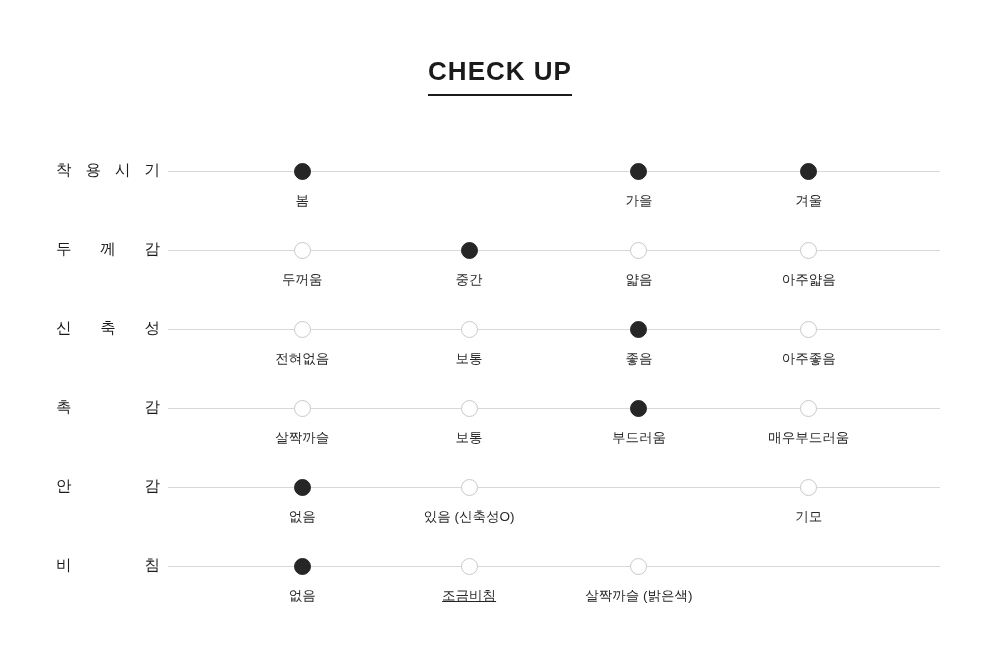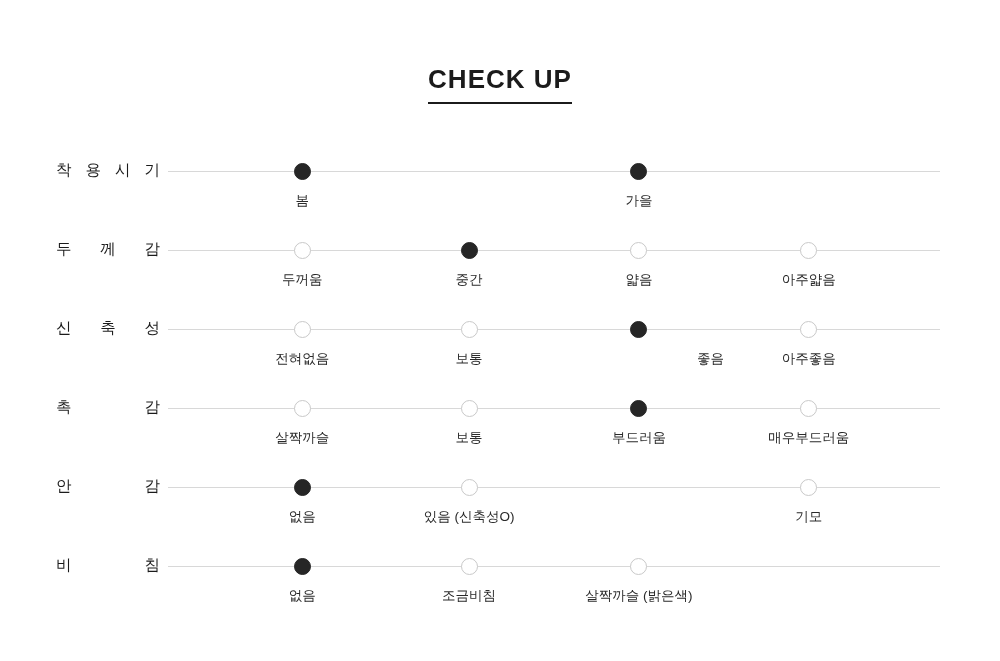--- a/index.html
+++ b/index.html
@@ -11,21 +11,21 @@
     height: 661px;
     background: #ffffff;
     font-family: "Liberation Sans", "DejaVu Sans", sans-serif;
     color: #222222;
     overflow: hidden;
     position: relative;
   }
 
   .title-wrap {
     position: absolute;
-    top: 64px;
+    top: 56px;
     left: 0;
     width: 1000px;
     text-align: center;
   }
   .title {
     display: inline-block;
     font-size: 26px;
     font-weight: bold;
     letter-spacing: 1px;
     color: #1b1b1b;
@@ -122,20 +122,24 @@
       <div class="axis"></div>
       <div class="opts">
         <div class="opt" style="left: 17.4%;">
           <div class="dot on"></div>
           <div class="opt-label">봄</div>
         </div>
         <div class="opt" style="left: 61%;">
           <div class="dot on"></div>
           <div class="opt-label">가을</div>
         </div>
+        <div class="opt" style="left: 83%;">
+          <div class="dot on"></div>
+          <div class="opt-label">겨울</div>
+        </div>
       </div>
     </div>
     <div class="row">
       <div class="row-label">
         <span>두</span>
         <span>께</span>
         <span>감</span>
       </div>
       <div class="axis"></div>
       <div class="opts">
@@ -166,21 +170,21 @@
       <div class="axis"></div>
       <div class="opts">
         <div class="opt" style="left: 17.4%;">
           <div class="dot off"></div>
           <div class="opt-label">전혀없음</div>
         </div>
         <div class="opt" style="left: 39%;">
           <div class="dot off"></div>
           <div class="opt-label">보통</div>
         </div>
-        <div class="opt" style="left: 61%; text-align: right;">
+        <div class="opt" style="left: 61%;">
           <div class="dot on"></div>
           <div class="opt-label">좋음</div>
         </div>
         <div class="opt" style="left: 83%;">
           <div class="dot off"></div>
           <div class="opt-label">아주좋음</div>
         </div>
       </div>
     </div>
     <div class="row">
@@ -233,21 +237,21 @@
       <div class="row-label">
         <span>비</span>
         <span>침</span>
       </div>
       <div class="axis"></div>
       <div class="opts">
         <div class="opt" style="left: 17.4%;">
           <div class="dot on"></div>
           <div class="opt-label">없음</div>
         </div>
-        <div class="opt" style="left: 39%;">
+        <div class="opt" style="left: 39%; text-decoration: underline;">
           <div class="dot off"></div>
           <div class="opt-label">조금비침</div>
         </div>
         <div class="opt" style="left: 61%;">
           <div class="dot off"></div>
           <div class="opt-label">살짝까슬 (밝은색)</div>
         </div>
       </div>
     </div>
   </div>

